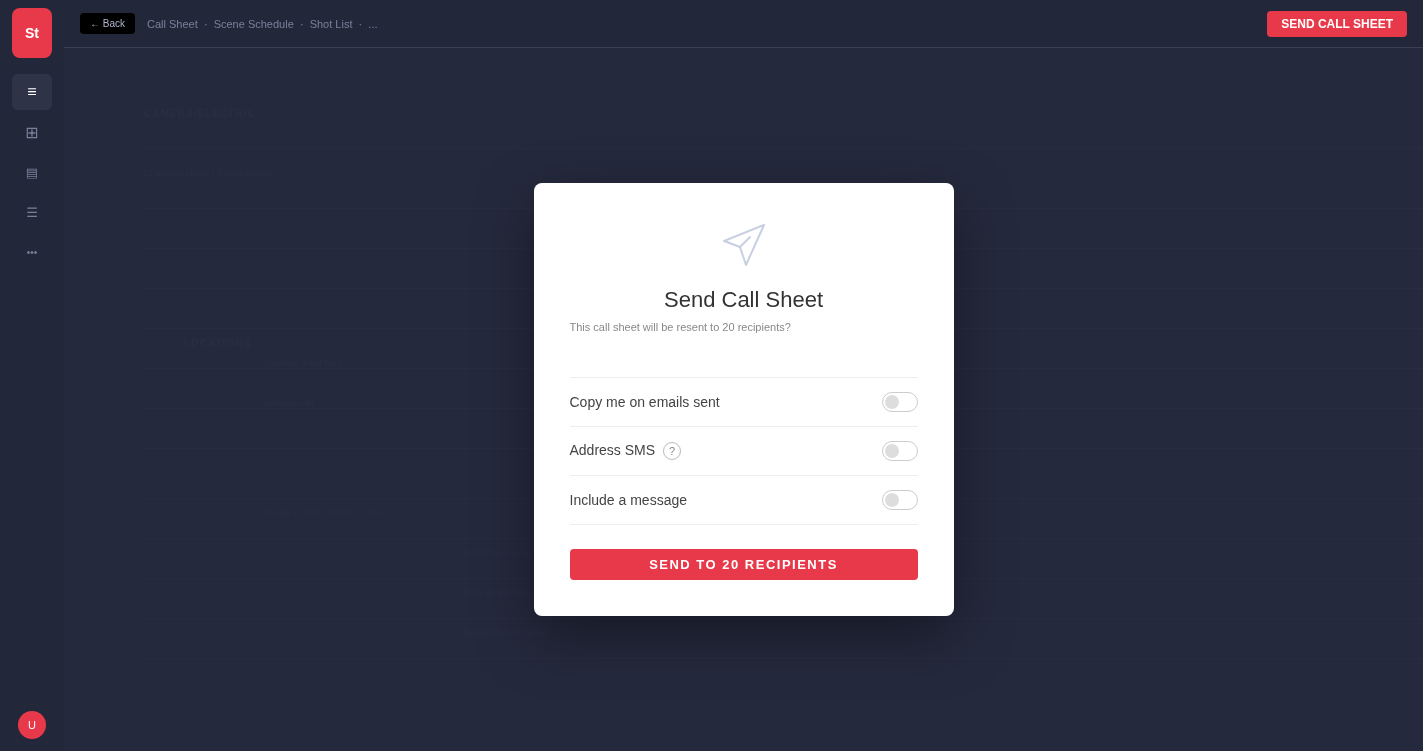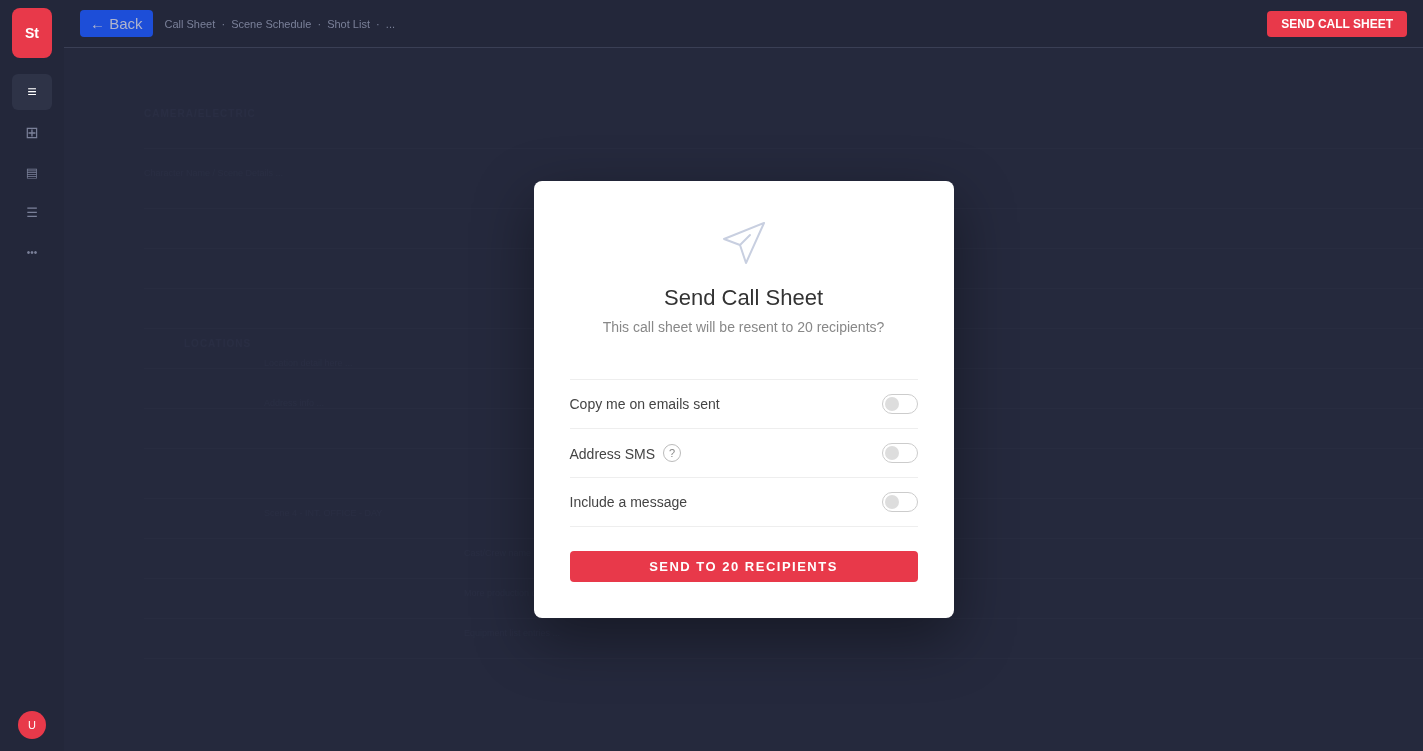--- a/index.html
+++ b/index.html
@@ -78,26 +78,26 @@
       height: 48px;
       background: #23273a;
       display: flex;
       align-items: center;
       padding: 0 16px;
       gap: 12px;
       border-bottom: 1px solid #3a3f55;
     }
 
     .top-bar-btn {
-      background: #1d4ed8;
+      background: #000000;
       border: none;
       border-radius: 4px;
       color: #b0b5cc;
       padding: 5px 10px;
-      font-size: 15px;
+      font-size: 10px;
       cursor: pointer;
     }
 
     .top-bar-nav {
       color: #b0b5cc;
       font-size: 12px;
       display: flex;
       align-items: center;
       gap: 6px;
       flex: 1;
@@ -156,41 +156,41 @@
 
     .modal-title {
       text-align: center;
       font-size: 22px;
       font-weight: 400;
       color: #333;
       margin-bottom: 8px;
     }
 
     .modal-subtitle {
-      text-align: center;
-      font-size: 14px;
+      text-align: left;
+      font-size: 11px;
       color: #888;
       margin-bottom: 44px;
     }
 
     .modal-options {
       border-top: 1px solid #eee;
     }
 
     .option-row {
       display: flex;
       align-items: center;
       justify-content: space-between;
       padding: 14px 0;
       border-bottom: 1px solid #eee;
     }
 
     .option-label {
       display: flex;
-      align-items: flex-end;
+      align-items: flex-start;
       gap: 8px;
       font-size: 14px;
       color: #444;
     }
 
     .help-icon {
       width: 18px;
       height: 18px;
       border-radius: 50%;
       border: 1px solid #bbb;

